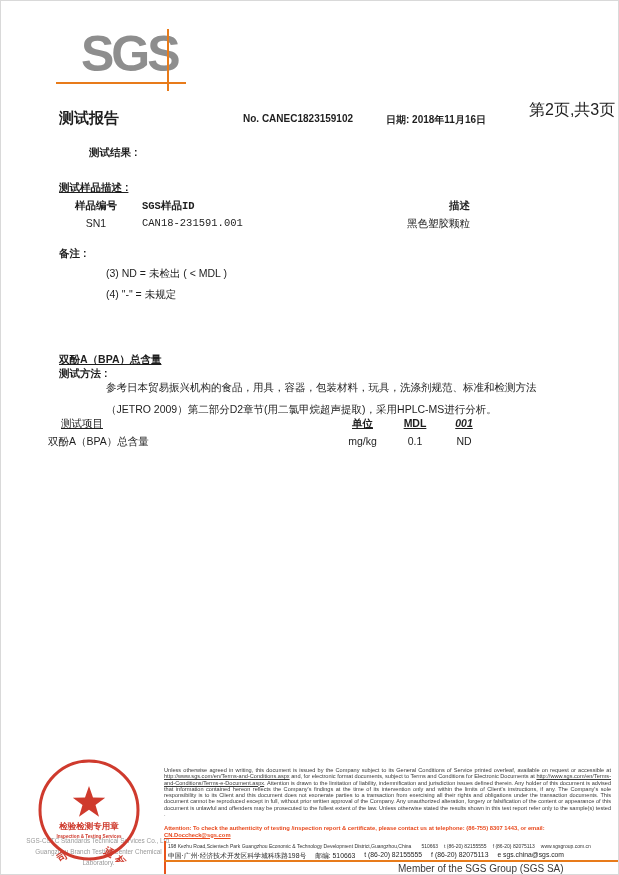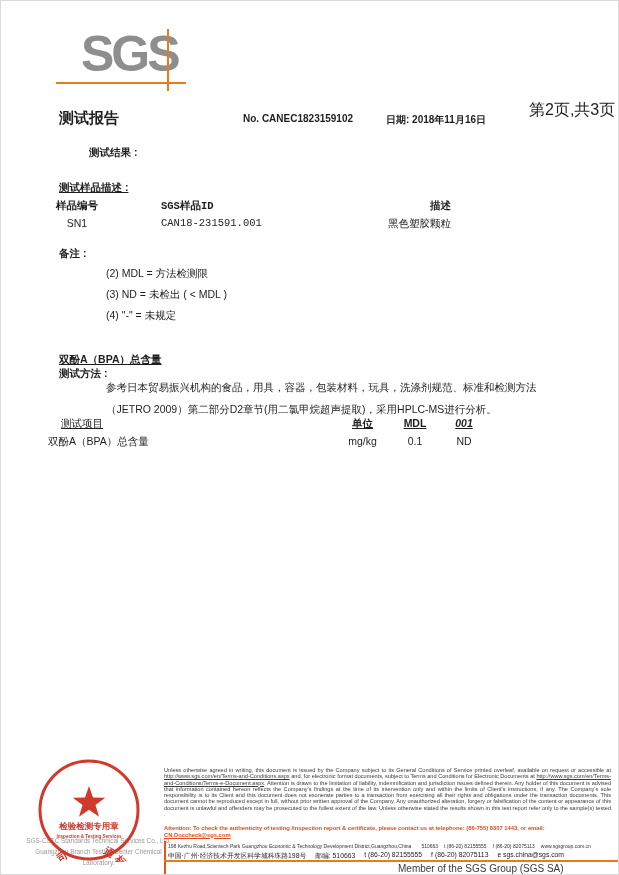--- a/index.html
+++ b/index.html
@@ -23,21 +23,21 @@
   .doc-title { left:58px; top:108px; font-size:15px; font-weight:700; color:#1e1e1e; }
   .report-no { left:215px; top:112px; font-size:10px; font-weight:600; color:#1e1e1e;margin-left:27px; }
   .doc-date  { left:385px; top:112px; font-size:10px; font-weight:600; color:#1e1e1e; }
   .doc-page  { left:528px; top:99px; font-size:16px; font-weight:400; color:#1e1e1e; }
 
   .cn10 { font-size:10.5px; color:#1e1e1e; }
   .label-results { left:58px; top:145px; font-weight:600;margin-left:30px; }
   .label-sample-desc { left:58px; top:180px; font-weight:700; text-decoration:underline; }
 
   
-  .sample-table { left:30px; width:420px; display:flex;gap:38px; }
+  .sample-table { left:49px; width:420px; display:flex; }
   .sample-head { top:198px; font-weight:700; }
   .sample-row  { top:216px; }
   .s-col1 { width:92px; text-align:center; }
   .s-col2 { width:116px; text-align:left;font-family:Liberation Mono, monospace; }
   .s-col3 { padding-left:36px; text-align:right; flex:1; }
 
   .label-remark { left:58px; top:246px; font-weight:600; }
   .notes { left:105px; top:262px; line-height:21px; }
 
   .bpa-heading { left:58px; top:352px; font-weight:700; text-decoration:underline; }
@@ -110,21 +110,20 @@
     <div class="s-col3">描述</div>
   </div>
   <div class="abs cn10 sample-table sample-row">
     <div class="s-col1">SN1</div>
     <div class="s-col2">CAN18-231591.001</div>
     <div class="s-col3">黑色塑胶颗粒</div>
   </div>
 
   <div class="abs cn10 label-remark">备注 :</div>
   <div class="abs cn10 notes">
-    <div>(2) MDL = 方法检测限</div>
     <div>(3) ND = 未检出 ( &lt; MDL )</div>
     <div>(4) "-" = 未规定</div>
   </div>
 
   <div class="abs cn10 bpa-heading">双酚A（BPA）总含量</div>
   <div class="abs cn10 label-method">测试方法 :</div>
   <div class="abs cn10 method-text">参考日本贸易振兴机构的食品，用具，容器，包装材料，玩具，洗涤剂规范、标准和检测方法（JETRO 2009）第二部分D2章节(用二氯甲烷超声提取)，采用HPLC-MS进行分析。</div>
 
   <div class="abs cn10 result-table result-head">
     <div class="r-item r-item-head"><span class="u">测试项目</span></div>

